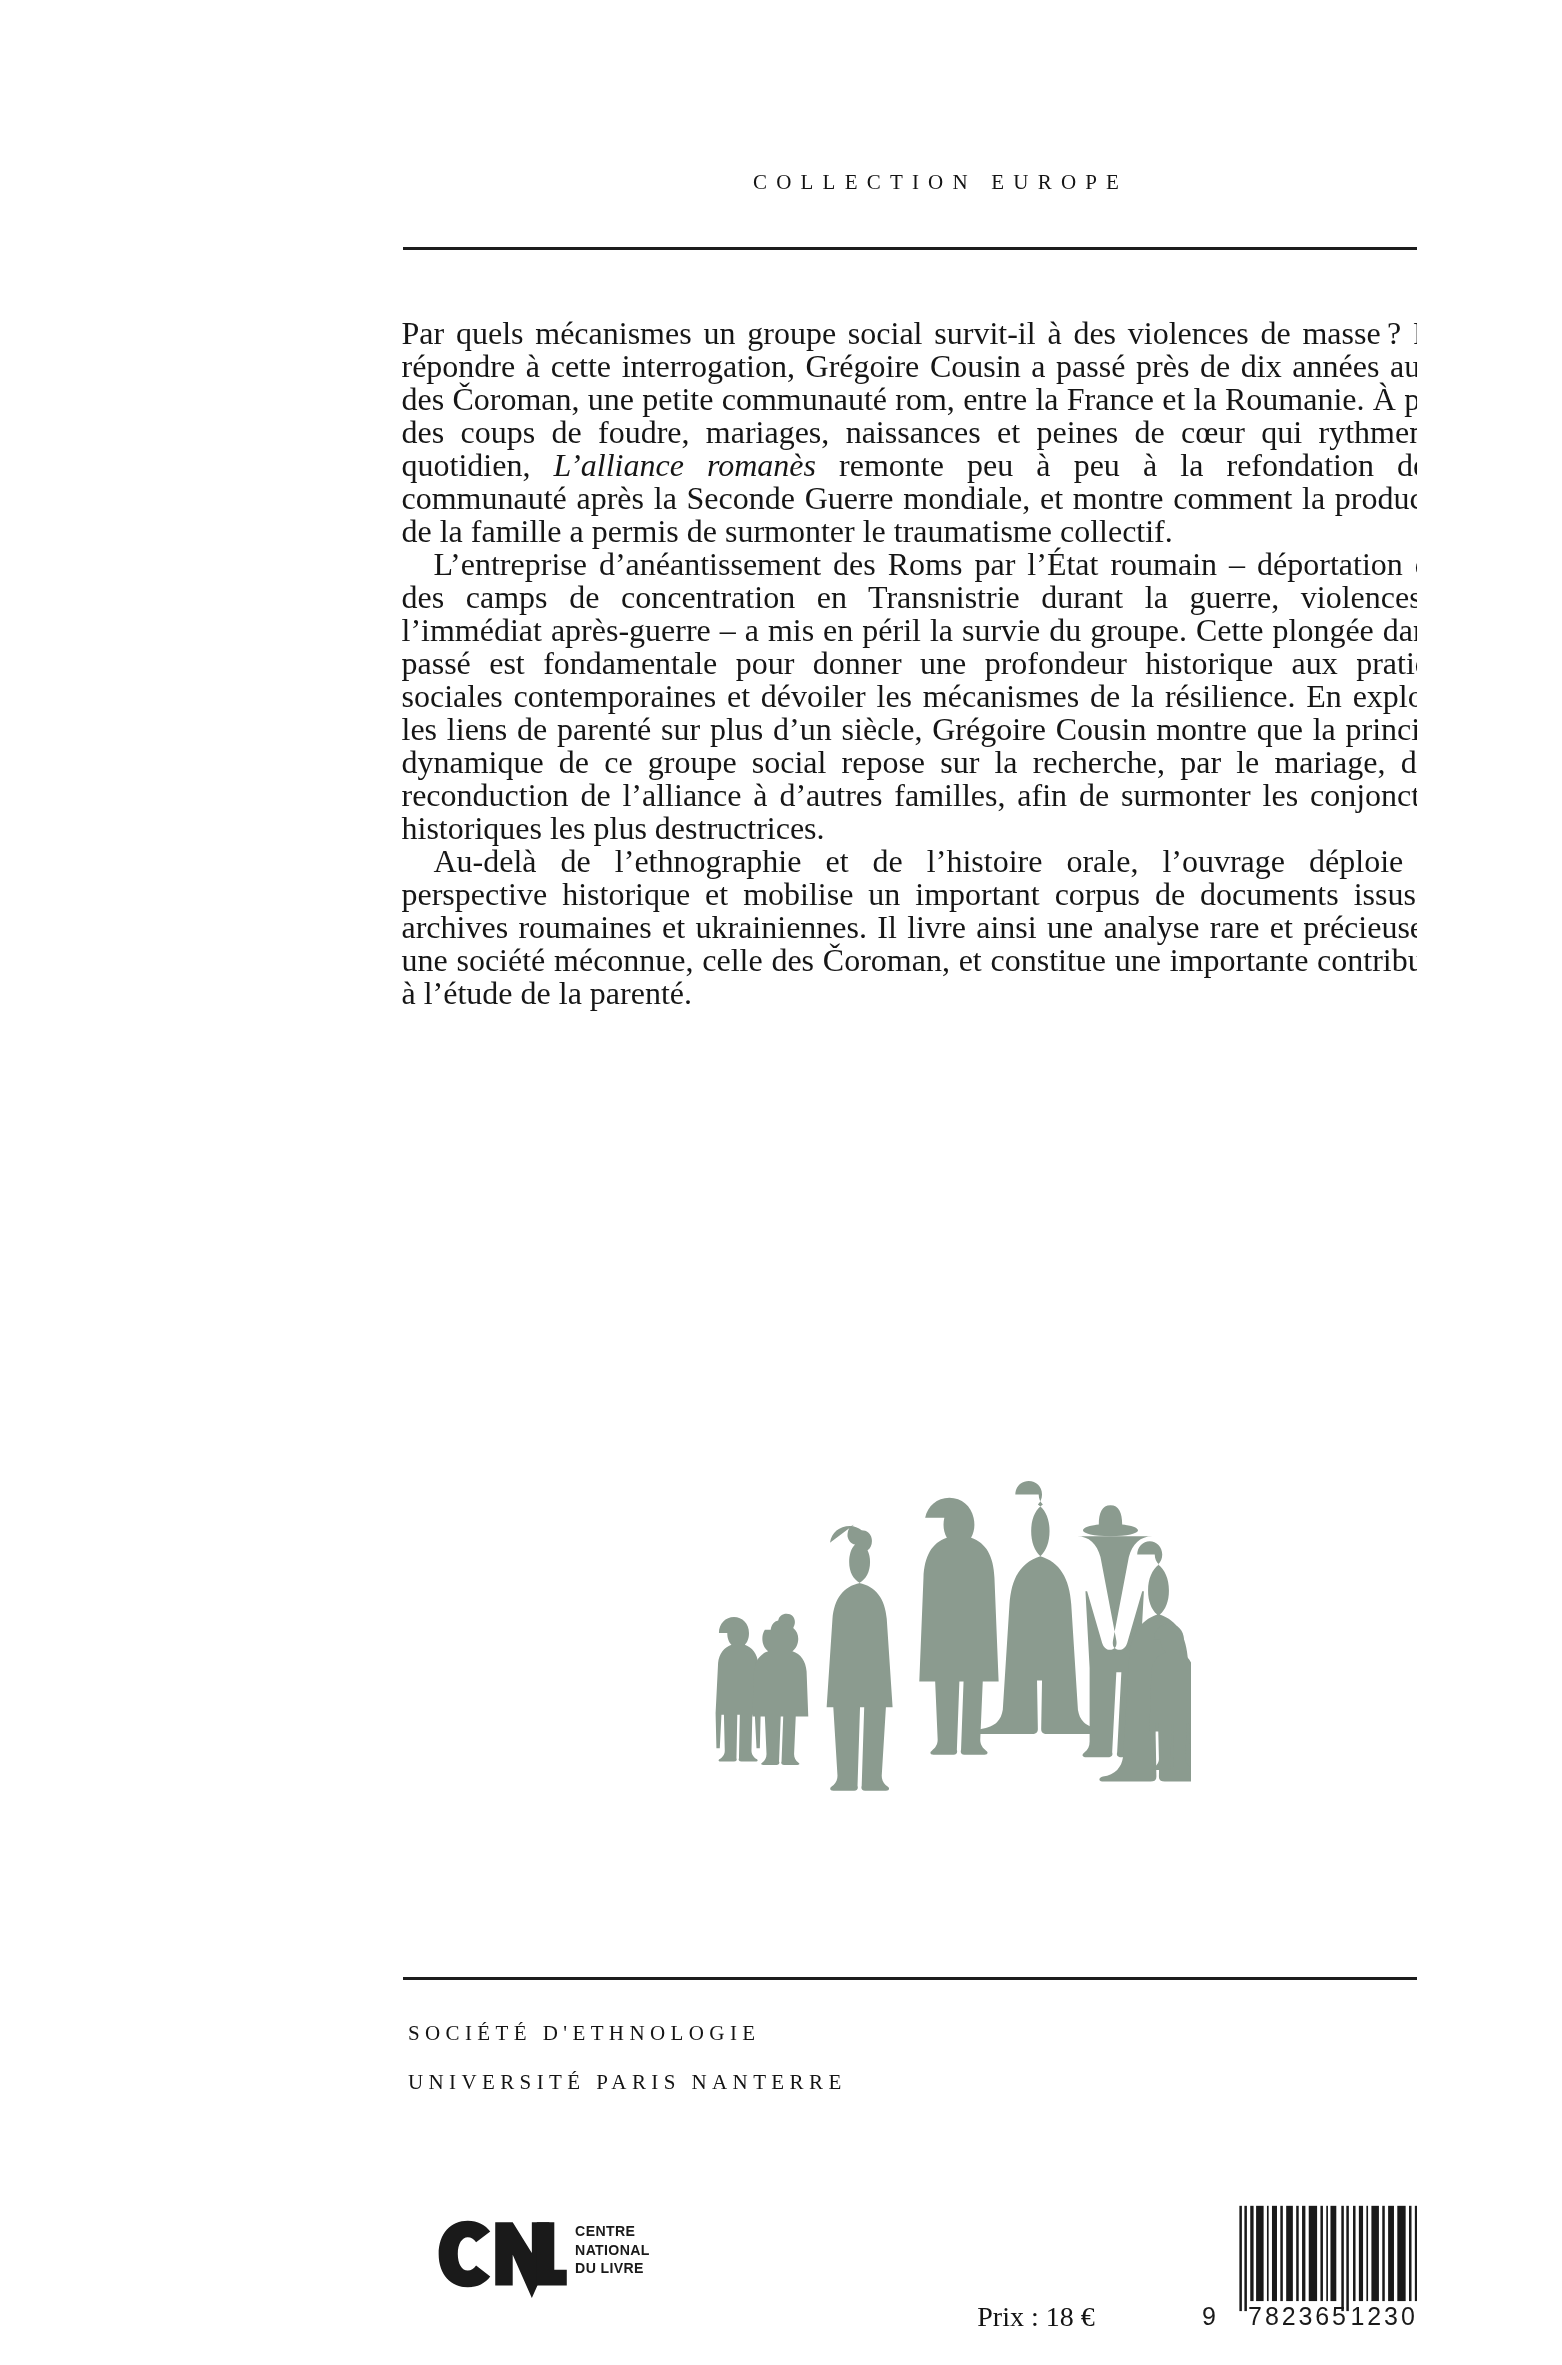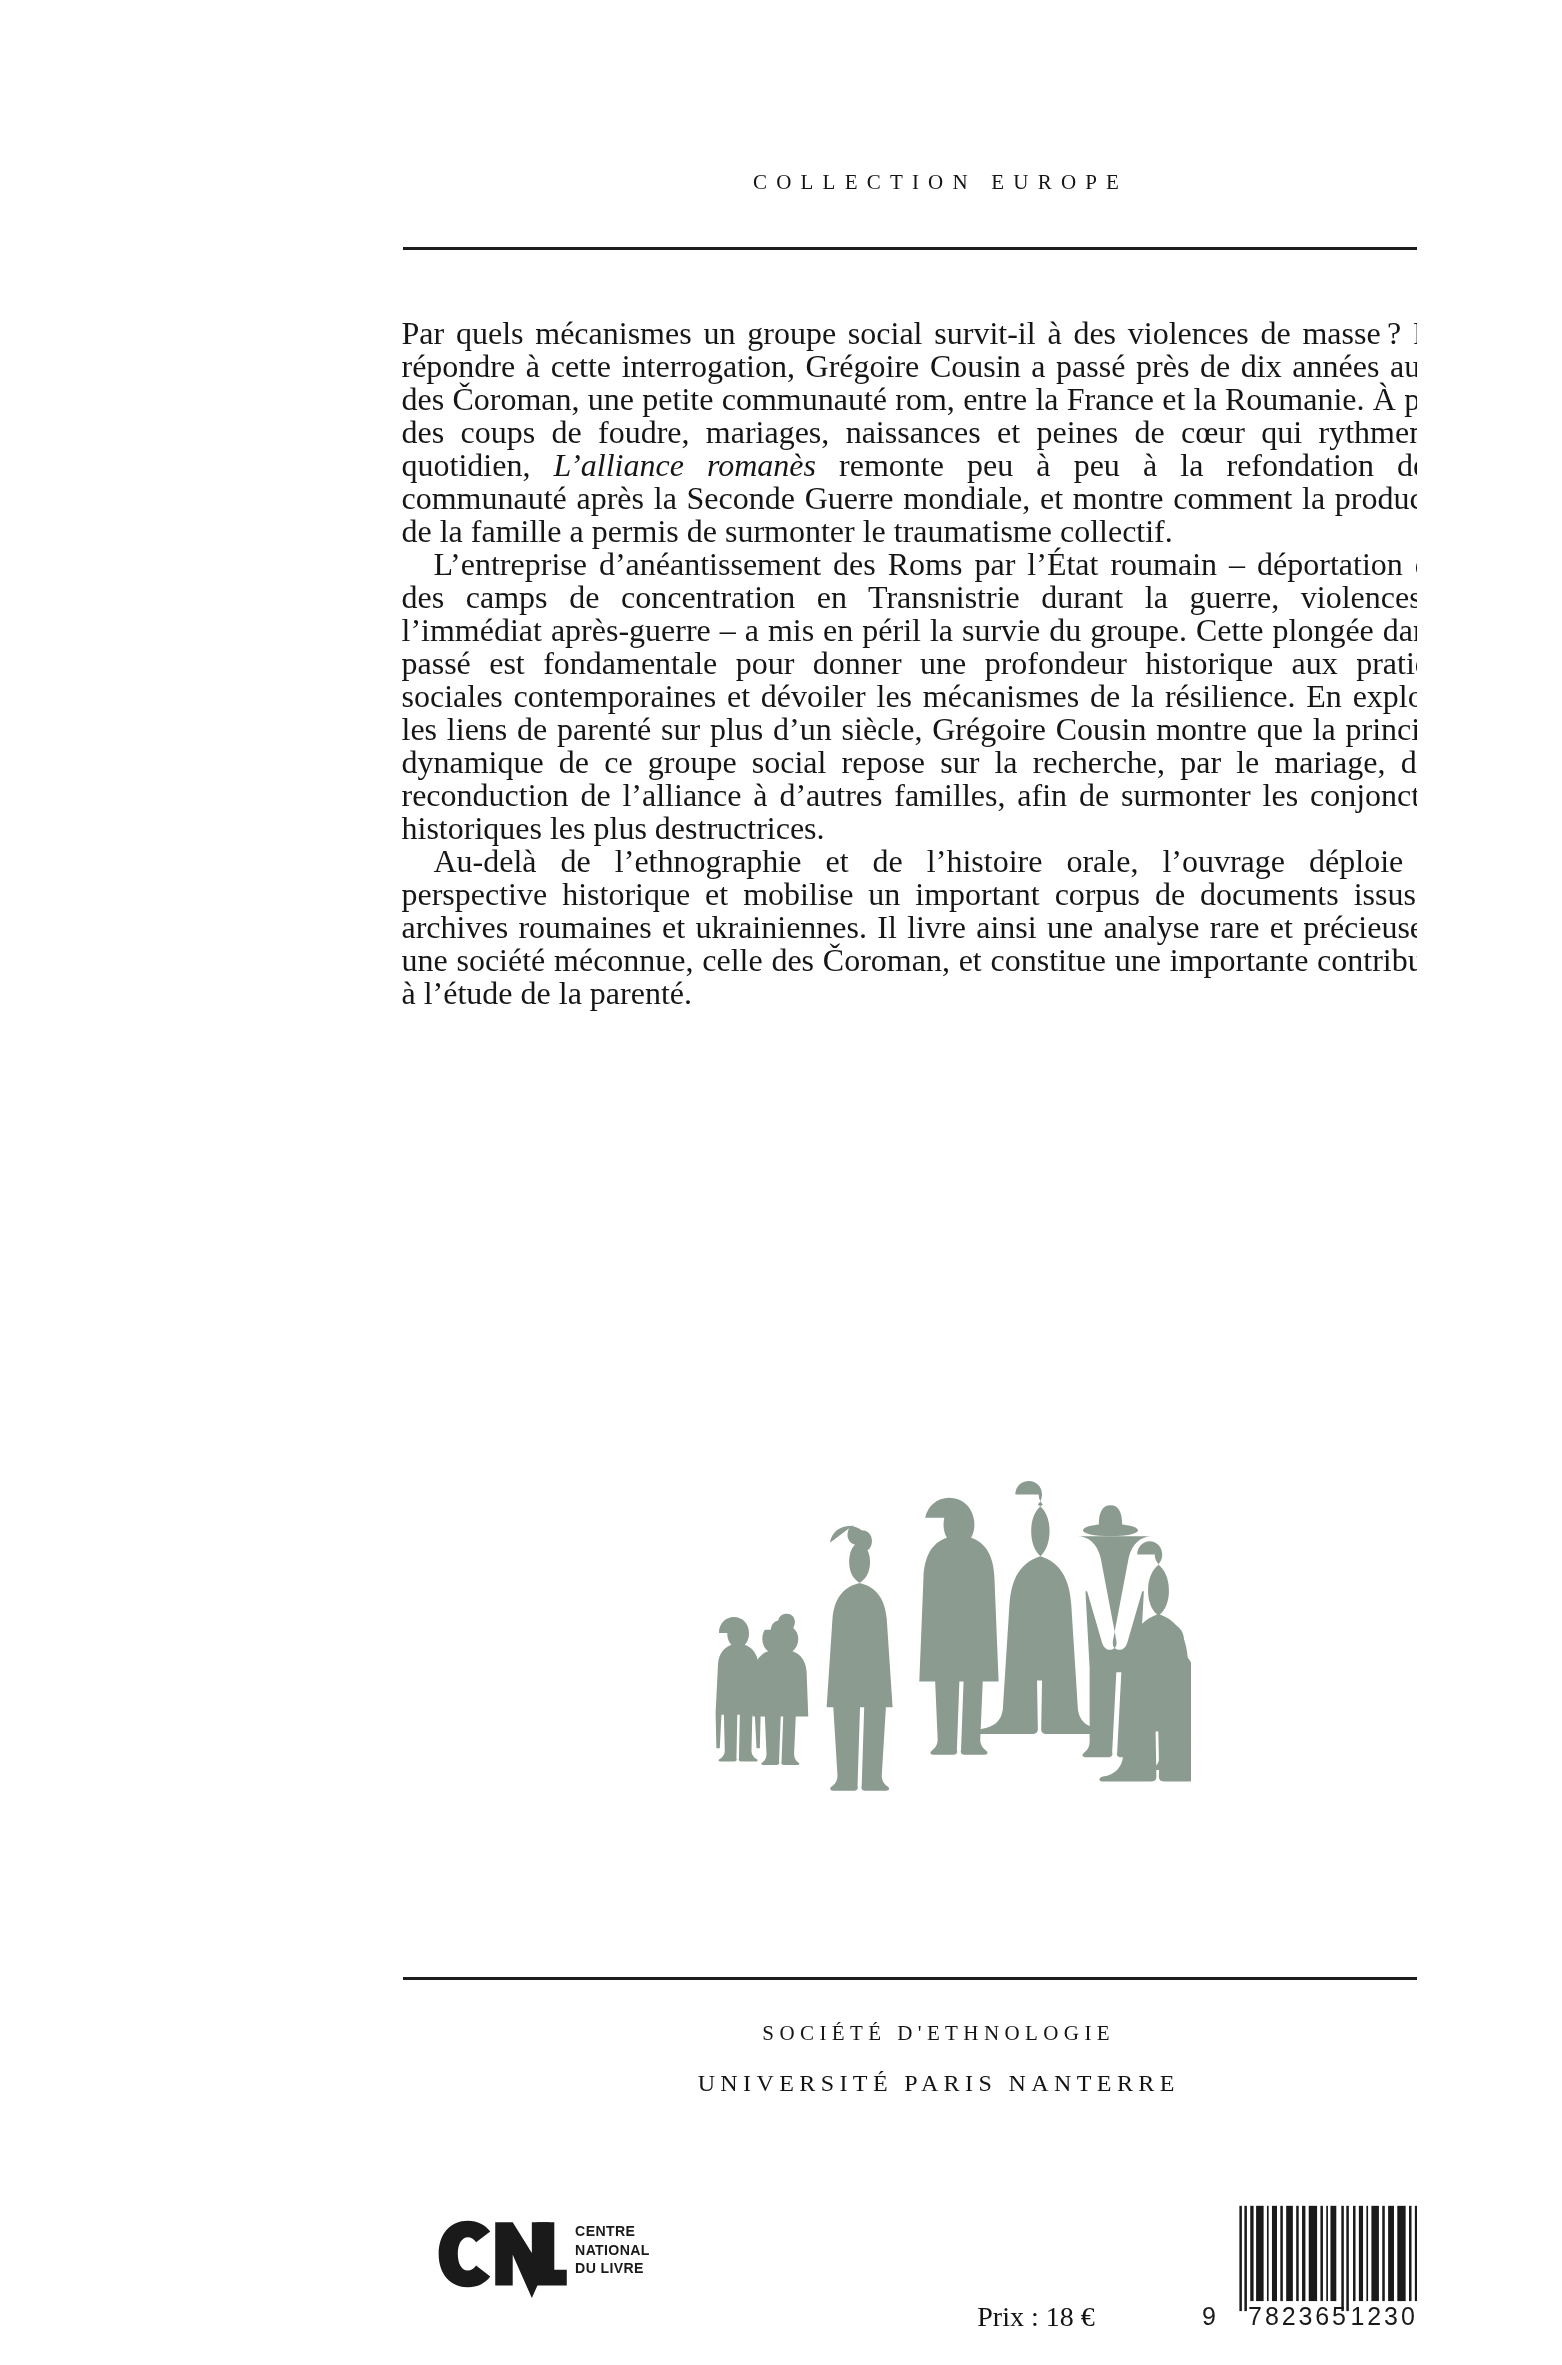--- a/index.html
+++ b/index.html
@@ -77,34 +77,33 @@
     width: 510px;
     height: 359px;
   }
   .illustration svg { display: block; width: 100%; height: 100%; }
 
   
   .publisher {
     position: absolute;
     left: 257px;
     width: 1067px;
-    text-align: center;
     font-family: "Liberation Serif", "DejaVu Serif", serif;
     color: #141414;
     white-space: nowrap;
   }
   .publisher-line1 {
     top: 2005px;
     font-size: 21px;
     letter-spacing: 5.4px;
     text-indent: 5.4px;
   }
   .publisher-line2 {
     top: 2054px;
-    font-size: 24px;
+    font-size: 21px;
     letter-spacing: 5.4px;
     text-indent: 5.4px;
   }
 
   
   .cnl-logo {
     position: absolute;
     left: 269px;
     top: 2198px;
     width: 242px;

